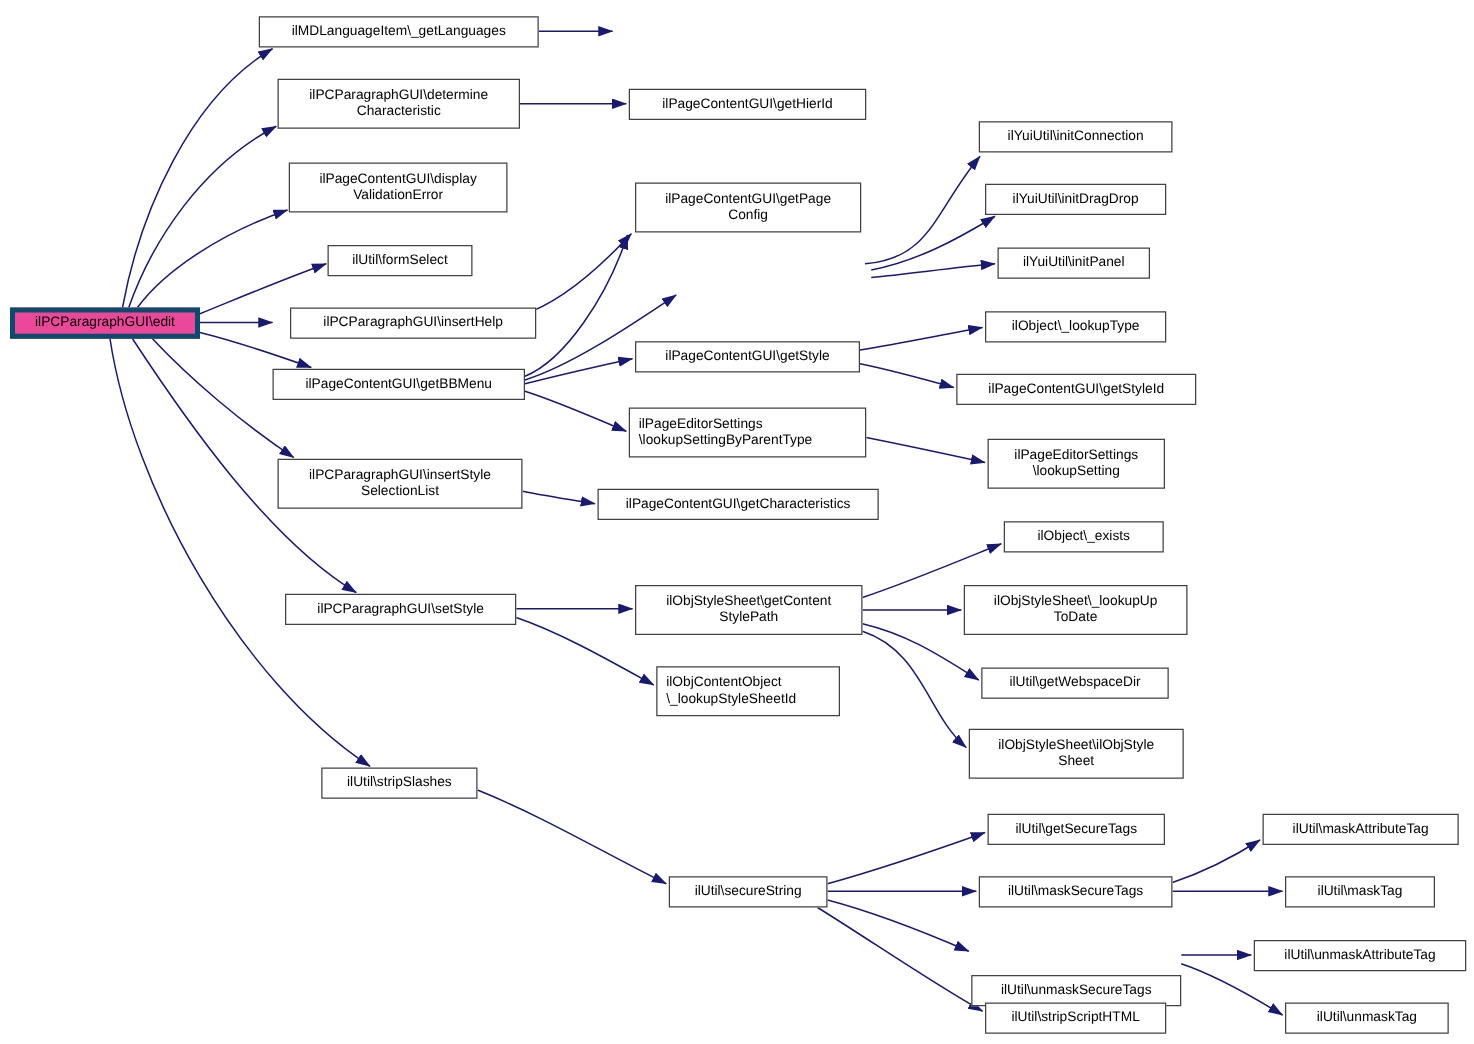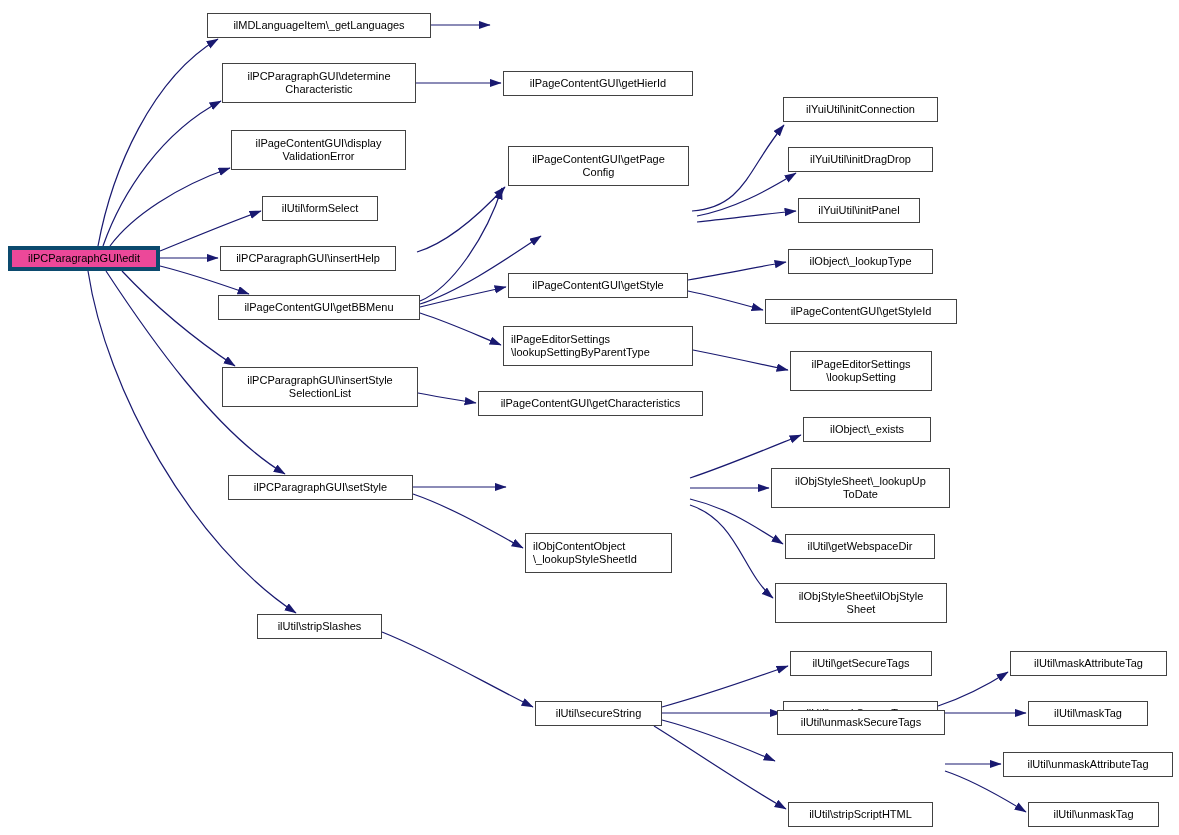--- a/index.html
+++ b/index.html
@@ -94,21 +94,21 @@
 
   <div class="node" style="left:231px;top:130px;width:175px;height:40px">
     <span>ilPageContentGUI\display
 ValidationError</span>
   </div>
 
   <div class="node" style="left:262px;top:196px;width:116px;height:25px">
     <span>ilUtil\formSelect</span>
   </div>
 
-  <div class="node" style="left:220px;top:246px;width:176px;height:25px">
+  <div class="node" style="left:232px;top:246px;width:197px;height:25px">
     <span>ilPCParagraphGUI\insertHelp</span>
   </div>
 
   <div class="node" style="left:508px;top:146px;width:181px;height:40px">
     <span>ilPageContentGUI\getPage
 Config</span>
   </div>
 
 
   <div class="node" style="left:783px;top:97px;width:155px;height:25px">
@@ -159,20 +159,24 @@
   </div>
 
   <div class="node" style="left:803px;top:417px;width:128px;height:25px">
     <span>ilObject\_exists</span>
   </div>
 
   <div class="node" style="left:228px;top:475px;width:185px;height:25px">
     <span>ilPCParagraphGUI\setStyle</span>
   </div>
 
+  <div class="node" style="left:508px;top:468px;width:182px;height:40px">
+    <span>ilObjStyleSheet\getContent
+StylePath</span>
+  </div>
 
   <div class="node" style="left:771px;top:468px;width:179px;height:40px">
     <span>ilObjStyleSheet\_lookupUp
 ToDate</span>
   </div>
 
   <div class="node align-left" style="left:525px;top:533px;width:147px;height:40px">
     <span>ilObjContentObject
 \_lookupStyleSheetId</span>
   </div>
@@ -203,21 +207,21 @@
   </div>
 
   <div class="node" style="left:783px;top:701px;width:155px;height:25px">
     <span>ilUtil\maskSecureTags</span>
   </div>
 
   <div class="node" style="left:1028px;top:701px;width:120px;height:25px">
     <span>ilUtil\maskTag</span>
   </div>
 
-  <div class="node" style="left:777px;top:710px;width:168px;height:25px">
+  <div class="node" style="left:777px;top:780px;width:168px;height:25px">
     <span>ilUtil\unmaskSecureTags</span>
   </div>
 
   <div class="node" style="left:1003px;top:752px;width:170px;height:25px">
     <span>ilUtil\unmaskAttributeTag</span>
   </div>
 
   <div class="node" style="left:788px;top:802px;width:145px;height:25px">
     <span>ilUtil\stripScriptHTML</span>
   </div>

